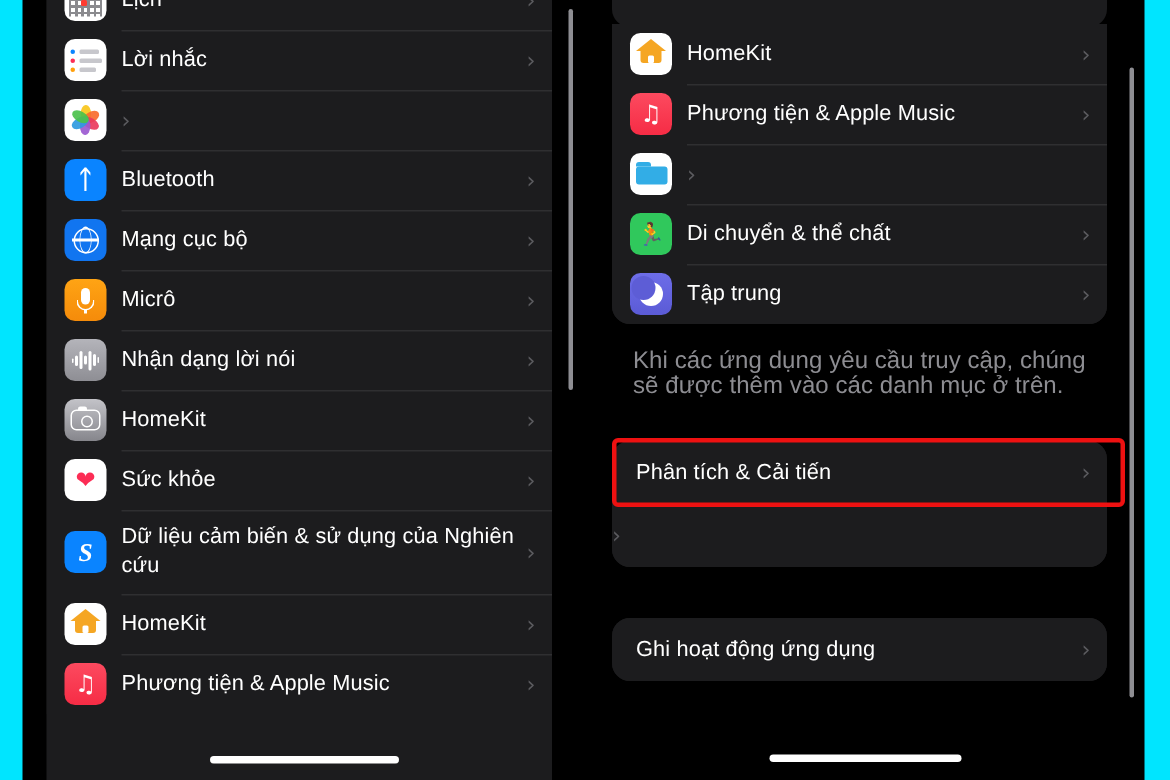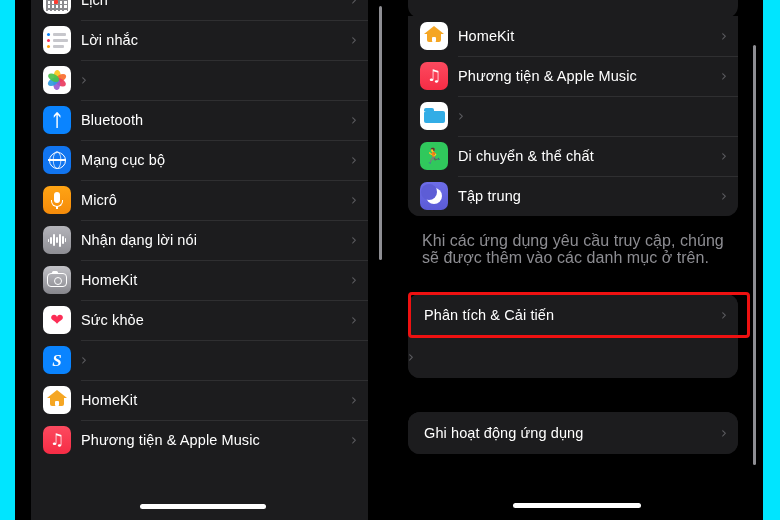--- a/index.html
+++ b/index.html
@@ -291,20 +291,21 @@
             <span class="heart">❤</span>
           </span>
           <span class="row-label">Sức khỏe</span>
           <span class="chev">›</span>
         </div>
 
         <div class="row">
           <span class="row-icon ic-research">
             <span class="s">S</span>
           </span>
+          <span class="row-label" style="padding-right:6px">Dữ liệu cảm biến &amp; sử dụng của Nghiên cứu</span>
           <span class="chev">›</span>
         </div>
 
         <div class="row">
           <span class="row-icon ic-home">
             <i class="roof"></i>
               <i class="base"></i>
               <i class="door"></i>
           </span>
           <span class="row-label">HomeKit</span>

